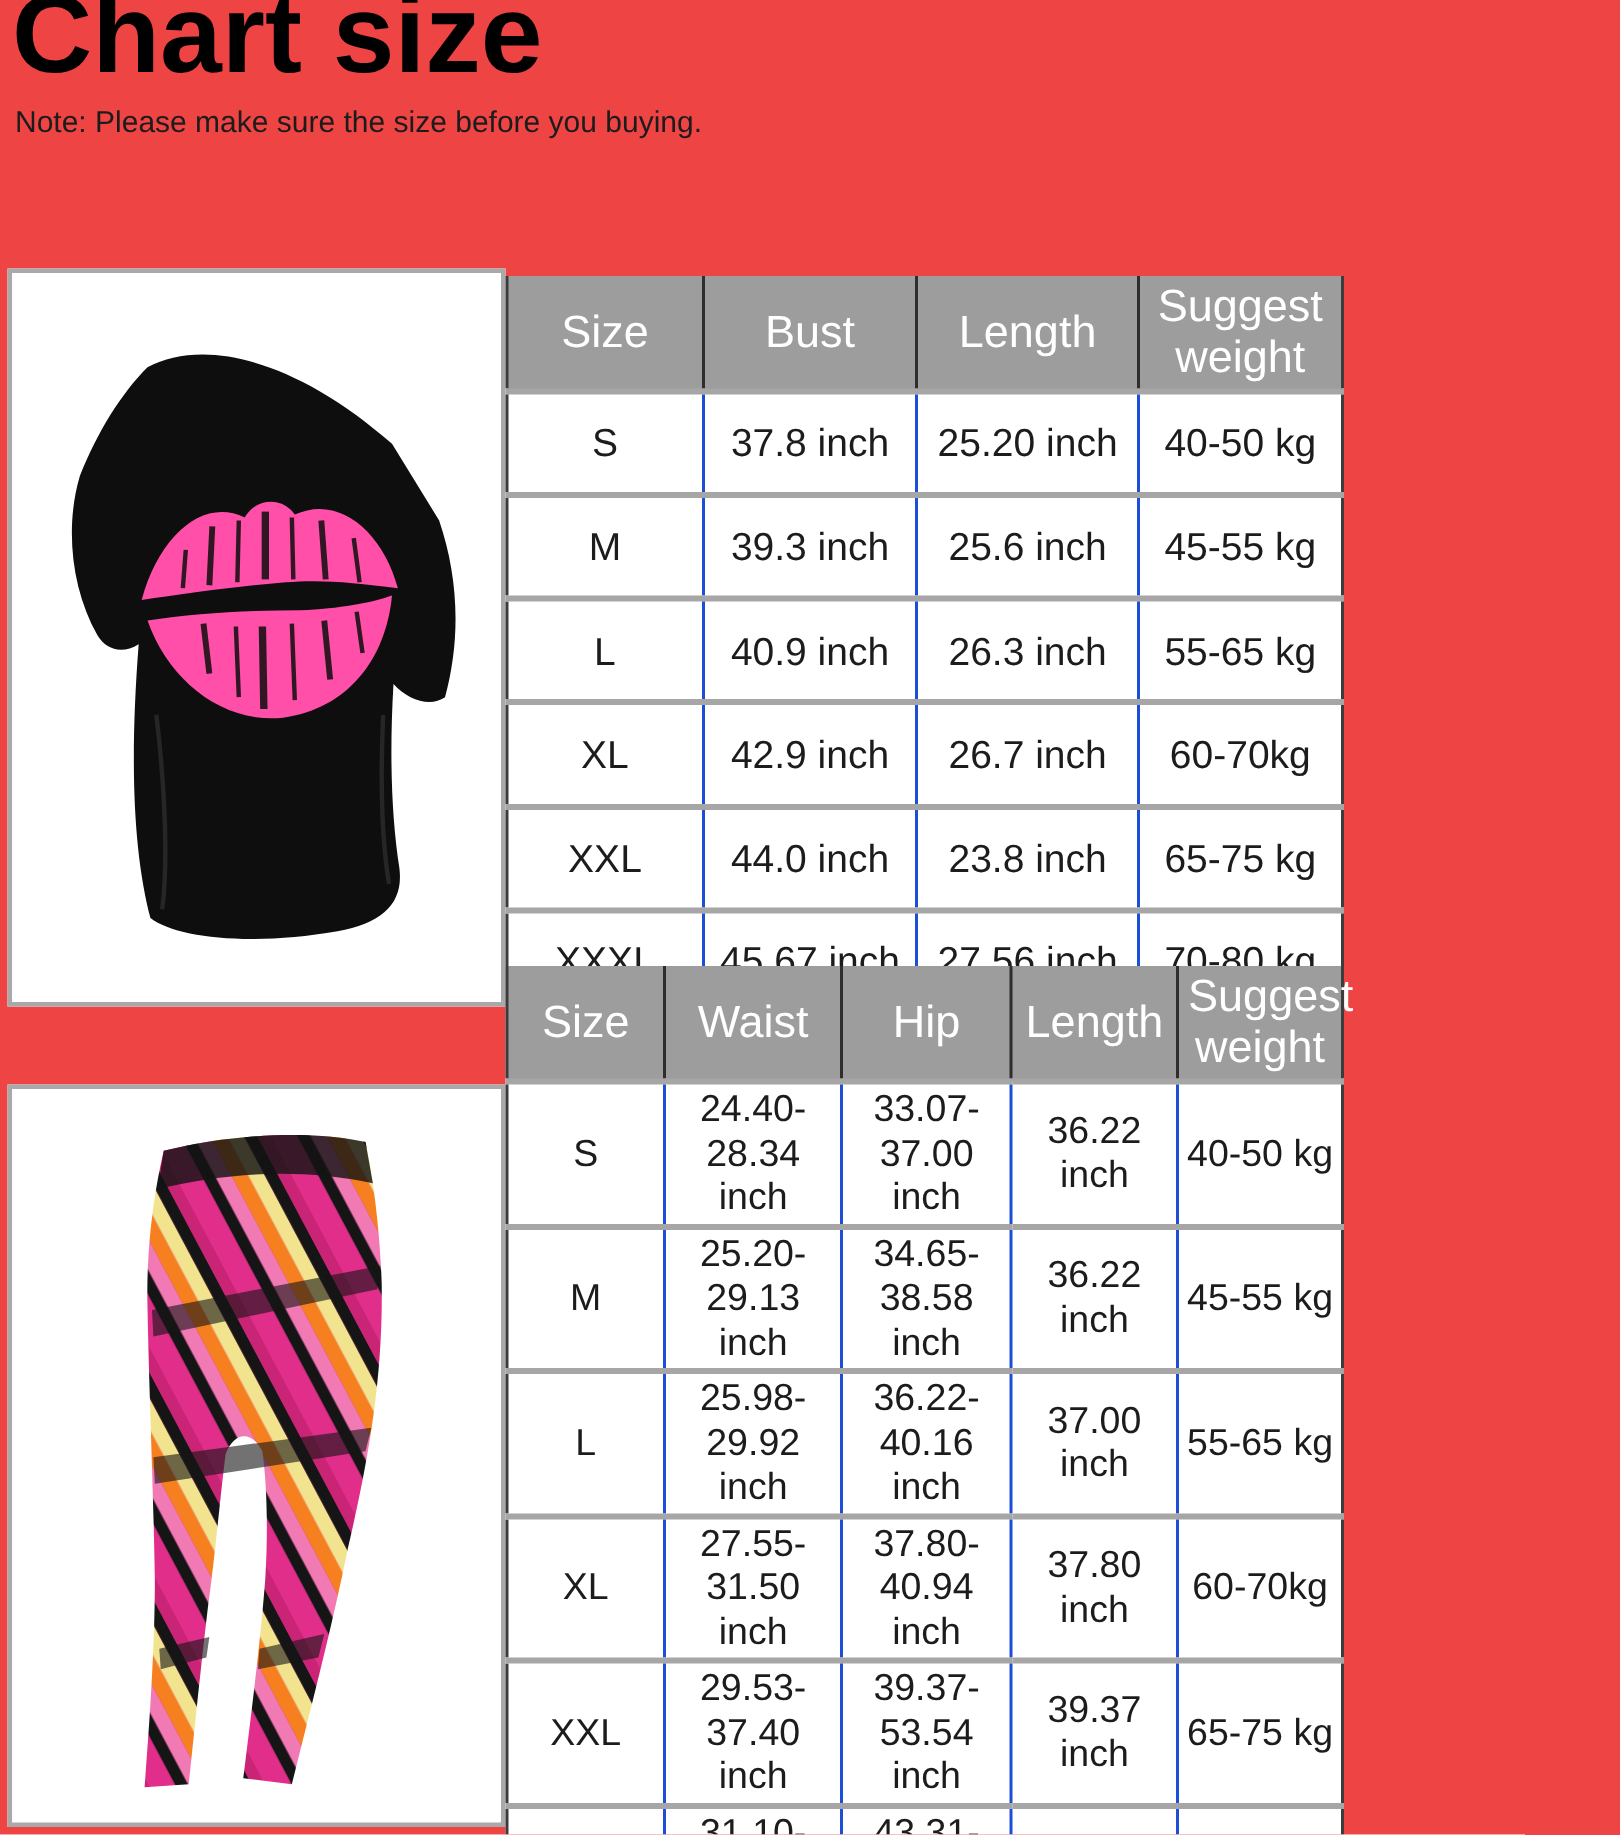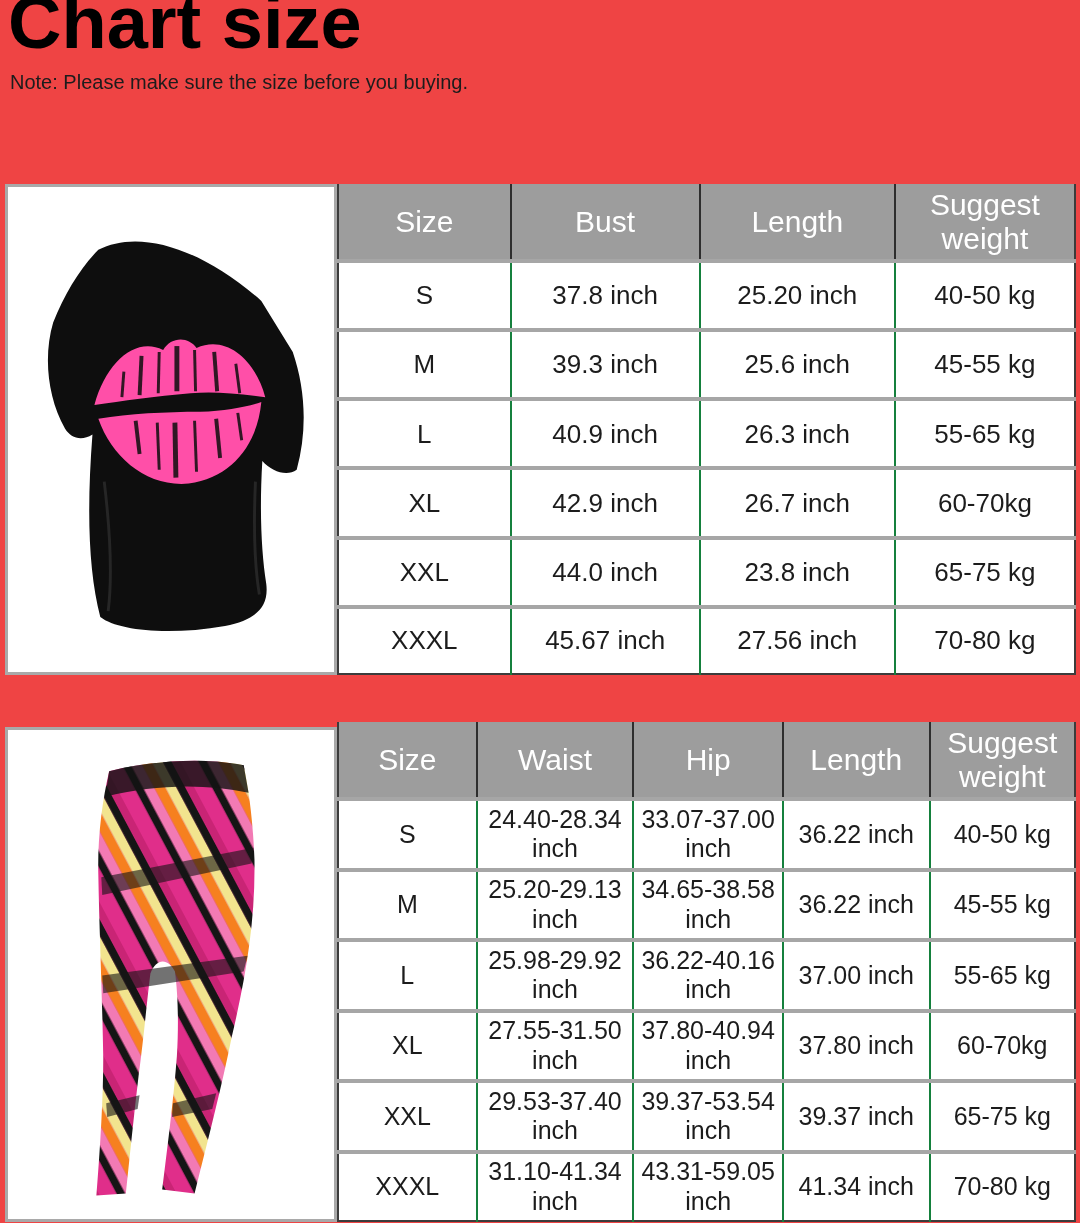--- a/index.html
+++ b/index.html
@@ -14,22 +14,22 @@
   .title{
     position:absolute;left:8px;top:-16px;margin:0;
     font-size:74px;font-weight:bold;letter-spacing:0;
     color:#000;line-height:1.05;
   }
   .note{
     position:absolute;left:10px;top:70px;margin:0;
     font-size:20px;color:#1c1c1c;line-height:1.2;
   }
   .row{
-    position:absolute;left:5px;width:1071px;
-    display:flex;align-items:flex-end;
+    position:absolute;left:5px;width:891px;
+    display:flex;align-items:center;
   }
   .row1{top:175px;height:500px;}
   .row2{top:718px;height:504px;}
   .img-card{
     margin:0;flex:0 0 332px;width:332px;
     border:3px solid #a9a9a9;background:#fff;
     display:flex;align-items:stretch;justify-content:center;
     box-sizing:border-box;
   }
   .img-card svg{width:100%;height:100%;display:block;}
@@ -44,21 +44,21 @@
   .w1 table{height:491px;}
   .w2 table{height:500px;}
   .size-table th{
     background:#9d9d9d;color:#ffffff;
     font-weight:normal;font-size:30px;line-height:1.12;
     border-left:2px solid #2e2e2e;
     padding:4px 6px;vertical-align:middle;
   }
   .size-table td{
     font-size:26px;line-height:1.18;color:#1c1c1c;
-    border-left:2px solid #15803d;
+    border-left:2px solid #1d4ed8;
     border-top:4px solid #a6a6a6;
     padding:2px 6px;vertical-align:middle;
     word-wrap:break-word;
   }
   .t2 td{font-size:25px;padding:2px 4px;}
   .size-table th:first-child,.size-table td:first-child{border-left:none;}
   .t1 th{height:48px;}
   .t2 th{height:60px;}
   
   .t1 th:nth-child(1),.t1 td:nth-child(1){width:23.3%;}

